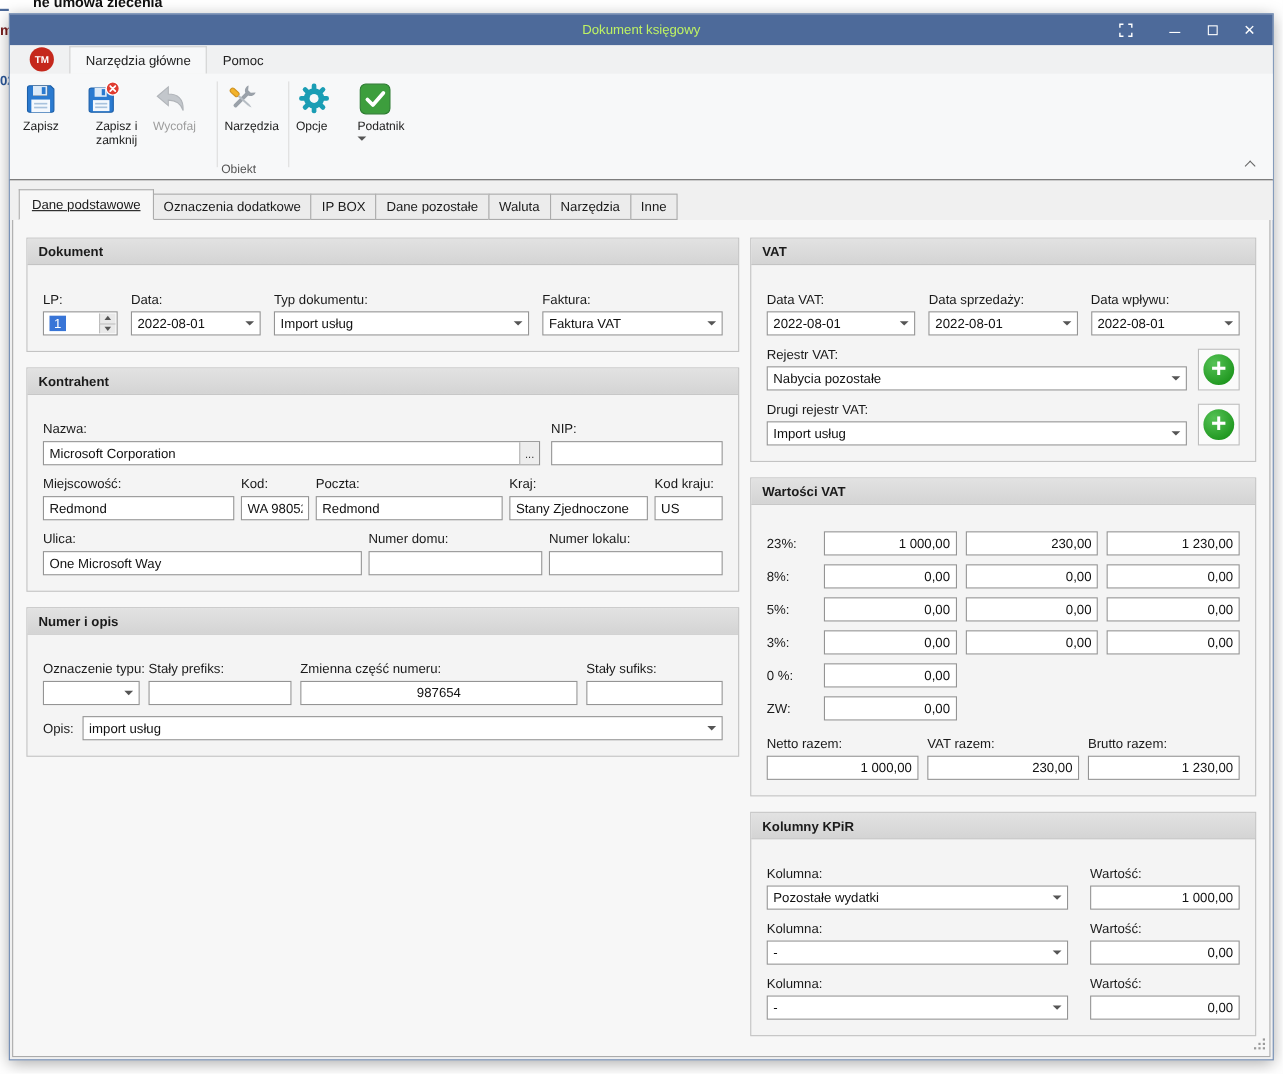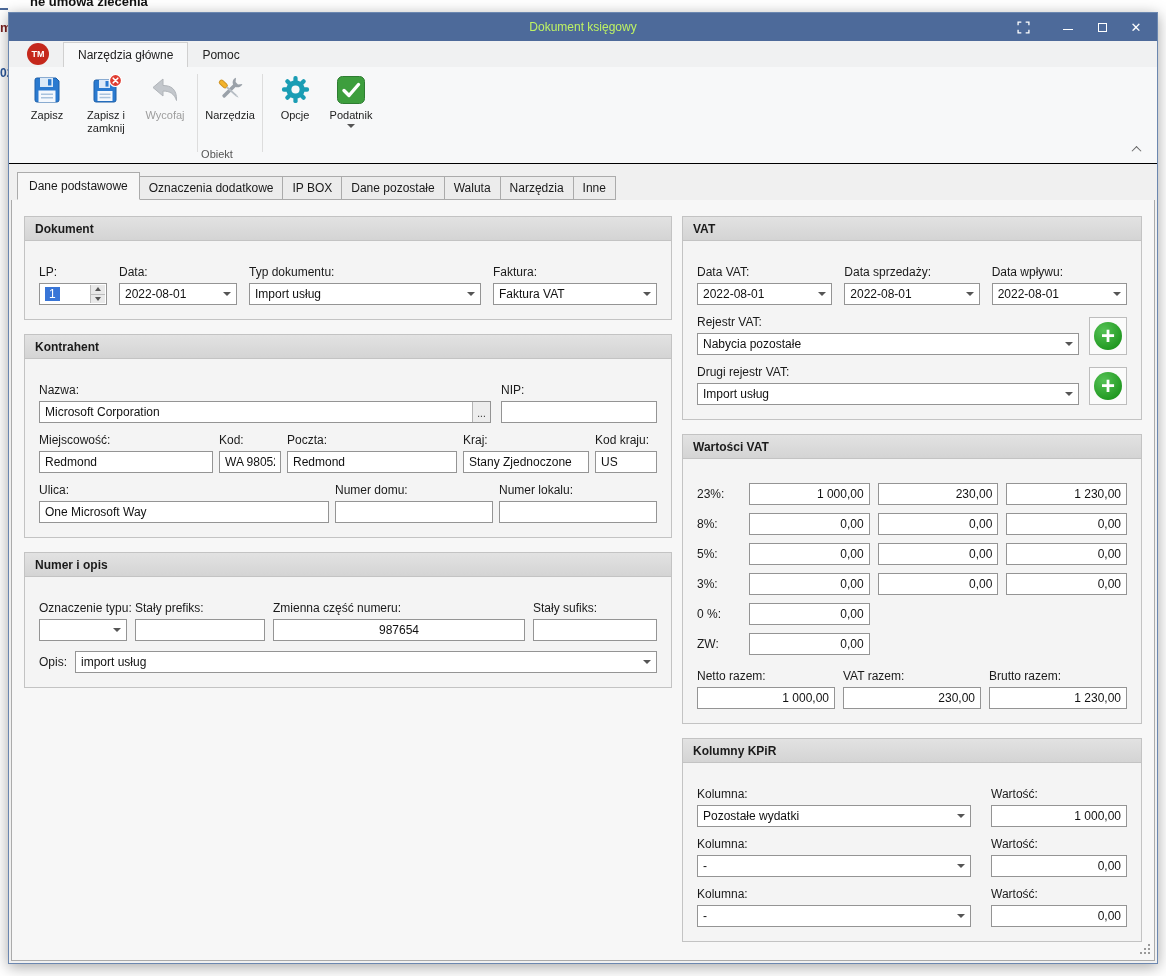--- a/index.html
+++ b/index.html
@@ -28,35 +28,35 @@
   .minline { width:10px; height:1px; background:#fff; display:block; margin-top:5px; }
 
   
   .ribbon { flex:0 0 auto; background:#f0f1f2; border-bottom:1px solid #000000; }
   .ribbon-tabrow { height:26px; display:flex; align-items:flex-end; padding-left:18px; }
   .app-btn { width:22px; height:22px; border-radius:50%; background:#c5281c; color:#fff; font-weight:bold;
              font-size:9px; display:flex; align-items:center; justify-content:center; margin:0 14px 2px 0; }
   .rtab { padding:5px 14px 5px; font-size:12px; color:#222; }
   .rtab.active { background:#f7f8f9; border:1px solid #d0d0d0; border-bottom:none; }
   .ribbon-body { background:#f7f8f9; height:96px; position:relative; display:flex; align-items:flex-start; padding:4px 0 0 10px; }
-  .rbtn { width:56px; display:flex; flex-direction:column; align-items:center; padding:3px 2px; font-size:11px; color:#222; text-align:center; line-height:1.15; }
+  .rbtn { width:56px; display:flex; flex-direction:column; align-items:flex-start; padding:3px 2px; font-size:11px; color:#222; text-align:center; line-height:1.15; }
   .rbtn.wide { width:62px; }
   .rbtn.disabled { color:#9d9d9d; }
   .icon32 { width:32px; height:32px; margin-bottom:3px; display:block; }
   .rsep { width:1px; background:#dddddd; height:78px; margin:3px 4px 0; }
   .group-label { position:absolute; left:176px; bottom:3px; width:64px; text-align:center; font-size:11px; color:#555; }
   .ribbon-chevron { position:absolute; right:14px; bottom:8px; width:14px; height:12px; display:flex; align-items:center; justify-content:center; }
   .chev { width:7px; height:7px; border-left:1.6px solid #666; border-top:1.6px solid #666; transform:rotate(45deg) translate(1px,1px); }
   .tri { width:0; height:0; border-left:4px solid transparent; border-right:4px solid transparent; border-top:4px solid #555; display:inline-block; }
   .rbtn .tri { margin-top:2px; }
 
   
   .tabstrip { display:flex; align-items:flex-end; padding:8px 0 0 8px; background:#f0f0f0; position:relative; z-index:2; margin-bottom:-1px; }
   .tab { padding:4px 9px; font-size:12px; background:#ececec; border:1px solid #ababab; color:#1a1a1a; margin-left:-1px; white-space:nowrap; }
-  .tab:first-child { margin-left:0; }
+  .tab:first-child { margin-left:0;text-decoration:underline; }
   .tab.active { background:#f7f7f7; padding:6px 11px; border-bottom:1px solid #f7f7f7; position:relative; z-index:3; }
 
   
   .panel { flex:1; margin:0 2px 2px; background:#f7f7f7; border:1px solid #ababab; position:relative;
            padding:16px 12px 12px; display:flex; gap:10px; align-items:flex-start; overflow:hidden; }
   .col-left { flex:0 0 648px; display:flex; flex-direction:column; gap:14px; }
   .col-right { flex:1; display:flex; flex-direction:column; gap:14px; }
 
   .group { border:1px solid #c3c3c3; background:#f4f4f4; }
   .group-header { height:24px; background:linear-gradient(#e2e2e2,#d4d4d4); border-bottom:1px solid #c3c3c3;

